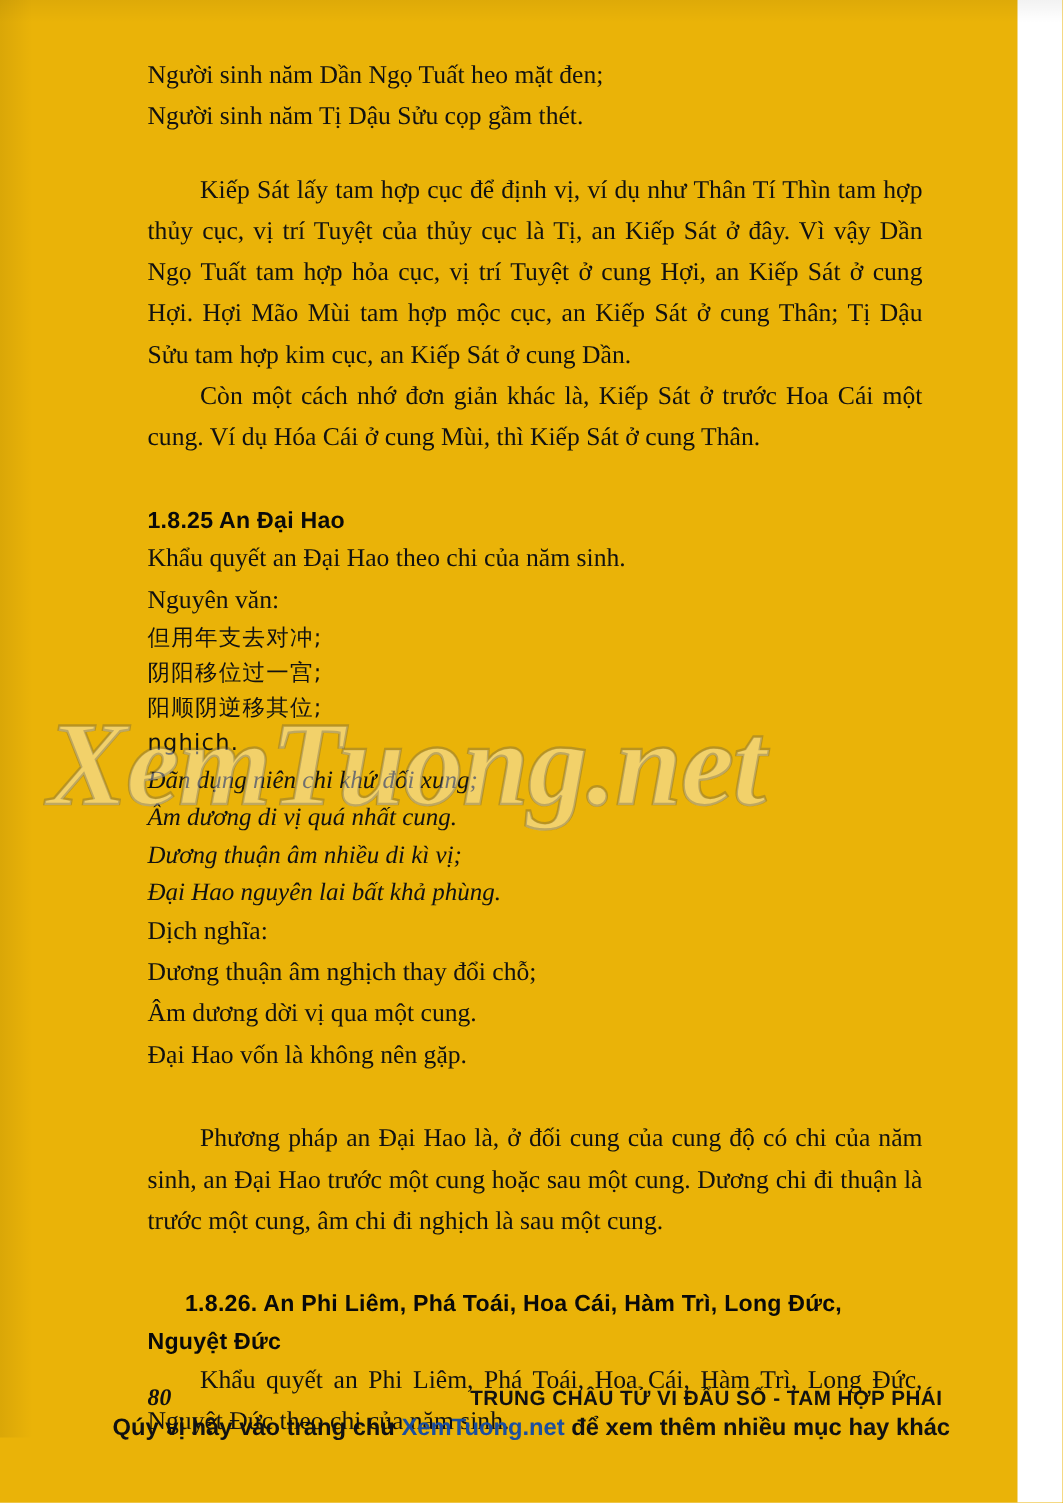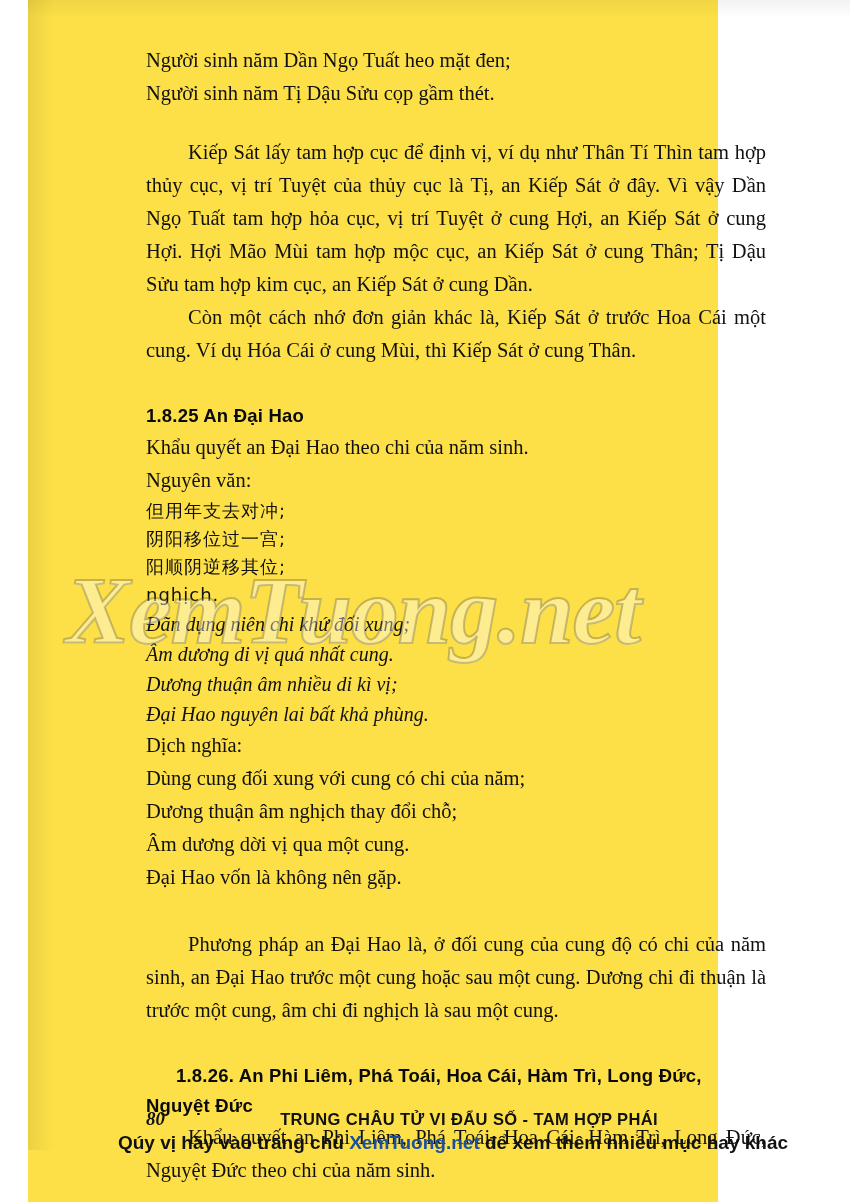--- a/index.html
+++ b/index.html
@@ -11,24 +11,23 @@
     height: 1202px;
     background: #ffffff;
     font-family: "Liberation Serif", serif;
     color: #0a0a0a;
     position: relative;
     overflow: hidden;
   }
 
   .page {
     position: relative;
-    width: 690px;
+    width: 814px;
     height: 1202px;
-    background: #fde047;
-    margin-left: 28px;
+    background: #eab308;
   }
 
   
   .content {
     position: absolute;
     left: 118px;
     top: 44px;
     width: 620px;
     height: 1080px;
   }
@@ -183,21 +182,20 @@
     <p class="hanzi">阴阳移位过一宫;</p>
     <p class="hanzi">阳顺阴逆移其位;</p>
     <p class="hanzi">nghịch.</p>
 
     <p class="italic">Đãn dụng niên chi khứ đối xung;</p>
     <p class="italic">Âm dương di vị quá nhất cung.</p>
     <p class="italic">Dương thuận âm nhiều di kì vị;</p>
     <p class="italic">Đại Hao nguyên lai bất khả phùng.</p>
 
     <p class="line">Dịch nghĩa:</p>
-    <p class="line">Dùng cung đối xung với cung có chi của năm;</p>
     <p class="line">Dương thuận âm nghịch thay đổi chỗ;</p>
     <p class="line">Âm dương dời vị qua một cung.</p>
     <p class="line">Đại Hao vốn là không nên gặp.</p>
 
     <div class="gap-l"></div>
 
     <p class="para indent">Phương pháp an Đại Hao là, ở đối cung của cung độ có chi của năm sinh, an Đại Hao trước một cung hoặc sau một cung. Dương chi đi thuận là trước một cung, âm chi đi nghịch là sau một cung.</p>
 
     <div class="gap-l"></div>
 

